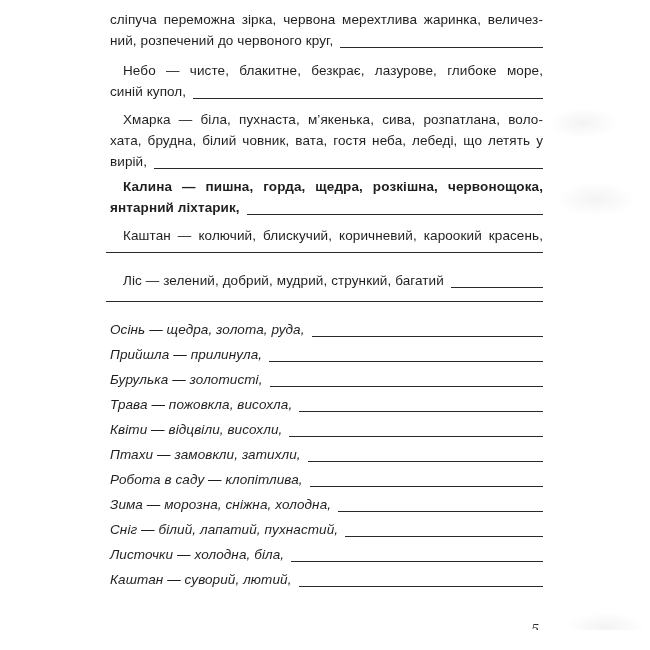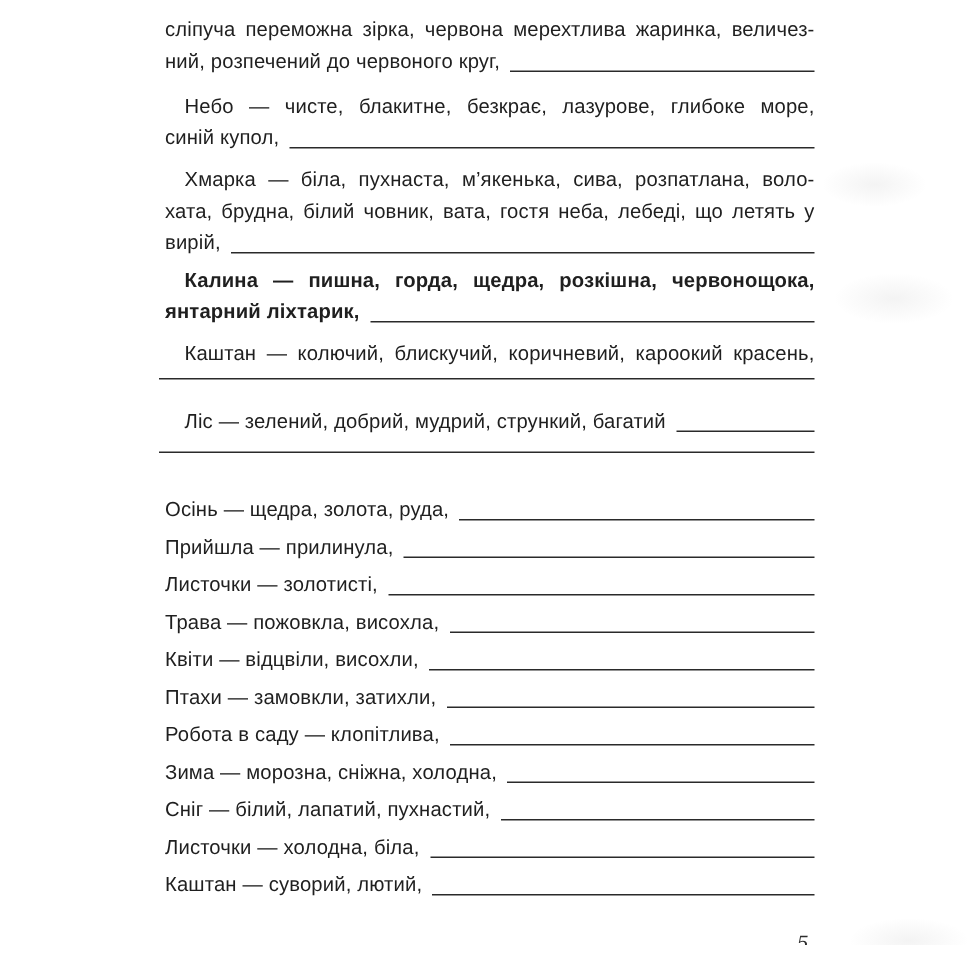--- a/index.html
+++ b/index.html
@@ -48,21 +48,21 @@
     margin-right: 0px;
   }
   
   .p2 { margin-top: 9px; }
   .p3 { margin-top: 7px; }
   .p4 { margin-top: 4px; font-weight: bold; }
   .p5 { margin-top: 7px; }
   .p5 .blankline { margin-top: 3px; }
   .p6 { margin-top: 17px; }
   .p6 .blankline { margin-top: 7px; }
-  .list { margin-top: 27px; }
+  .list { margin-top: 17px; font-style: italic; }
   .lrow { display: flex; height: 21px; margin-bottom: 4px; }
   .lrow .txt { white-space: nowrap; }
   
   .footer-rule {
     position: absolute;
     left: 106px;
     top: 636px;
     width: 404px;
   }
   .footer-rule .r1 {
@@ -148,21 +148,21 @@
     <div class="list">
       <div class="lrow">
         <span class="txt">Осінь — щедра, золота, руда,</span>
         <span class="fill"></span>
       </div>
       <div class="lrow">
         <span class="txt">Прийшла — прилинула,</span>
         <span class="fill"></span>
       </div>
       <div class="lrow">
-        <span class="txt">Листочки — золотисті,</span>
+        <span class="txt">Бурулька — золотисті,</span>
         <span class="fill"></span>
       </div>
       <div class="lrow">
         <span class="txt">Трава — пожовкла, висохла,</span>
         <span class="fill"></span>
       </div>
       <div class="lrow">
         <span class="txt">Квіти — відцвіли, висохли,</span>
         <span class="fill"></span>
       </div>

